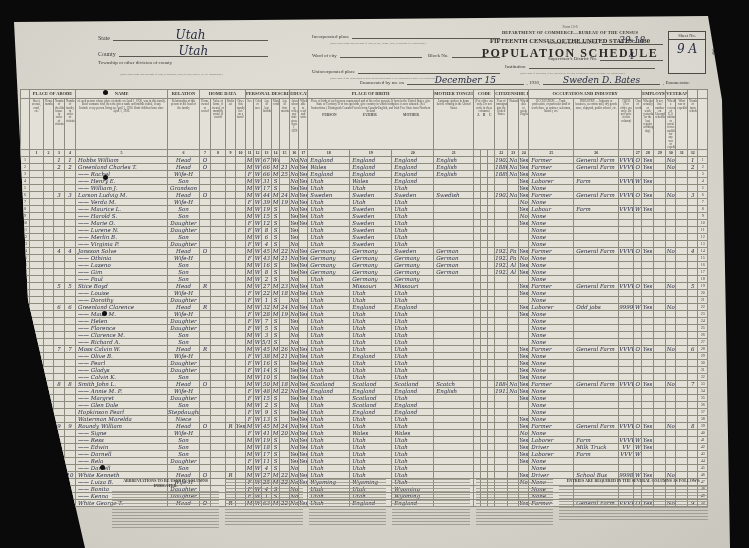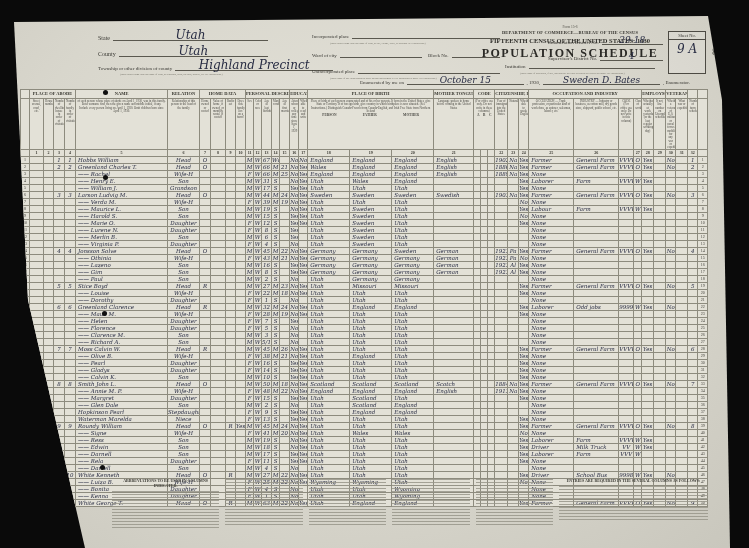--- a/index.html
+++ b/index.html
@@ -62,23 +62,20 @@
         </span>
     </div>
     <div class="fld" style="left:98px;top:46px;width:170px;">
       <span class="lbl">County</span>
       <span class="uline">
           <span class="hw hw-lg">Utah</span>
         </span>
     </div>
     <div class="fld" style="left:98px;top:60px;width:235px;">
       <span class="lbl-sm">Township or other division of county</span>
-      <span class="uline">
-          <span class="hw hw-lg">Highland Precinct</span>
-        </span>
     </div>
     <div class="note" style="left:120px;top:73px;">(Insert proper name and also name of class, as township, town, precinct, district, etc.  See instructions.)</div>
 
     <div class="fld" style="left:312px;top:34px;width:188px;">
       <span class="lbl-sm">Incorporated place</span>
       <span class="uline"></span>
     </div>
     <div class="note" style="left:330px;top:42px;">(Insert proper name and also name of class, as city, village, town, or borough.  See instructions.)</div>
     <div class="fld" style="left:312px;top:53px;width:110px;">
       <span class="lbl-sm">Ward of city</span>
@@ -119,21 +116,21 @@
 
     <div class="sheetbox">
       <span class="lbl-sm">Sheet No.</span>
       <span class="hw hw-lg">9 A</span>
     </div>
     <div class="stamp">83</div>
 
     <div class="fld" style="left:360px;top:76px;width:330px;">
       <span class="lbl-sm">Enumerated by me on</span>
       <span class="uline">
-          <span class="hw hw-md">October 15</span>
+          <span class="hw hw-md">December 15</span>
         </span>
       <span class="lbl-sm">, 1930,</span>
       <span class="uline">
           <span class="hw hw-md">Sweden D. Bates</span>
         </span>
       <span class="lbl-sm">, Enumerator.</span>
     </div>
   </div>
 
   <table id="census">

